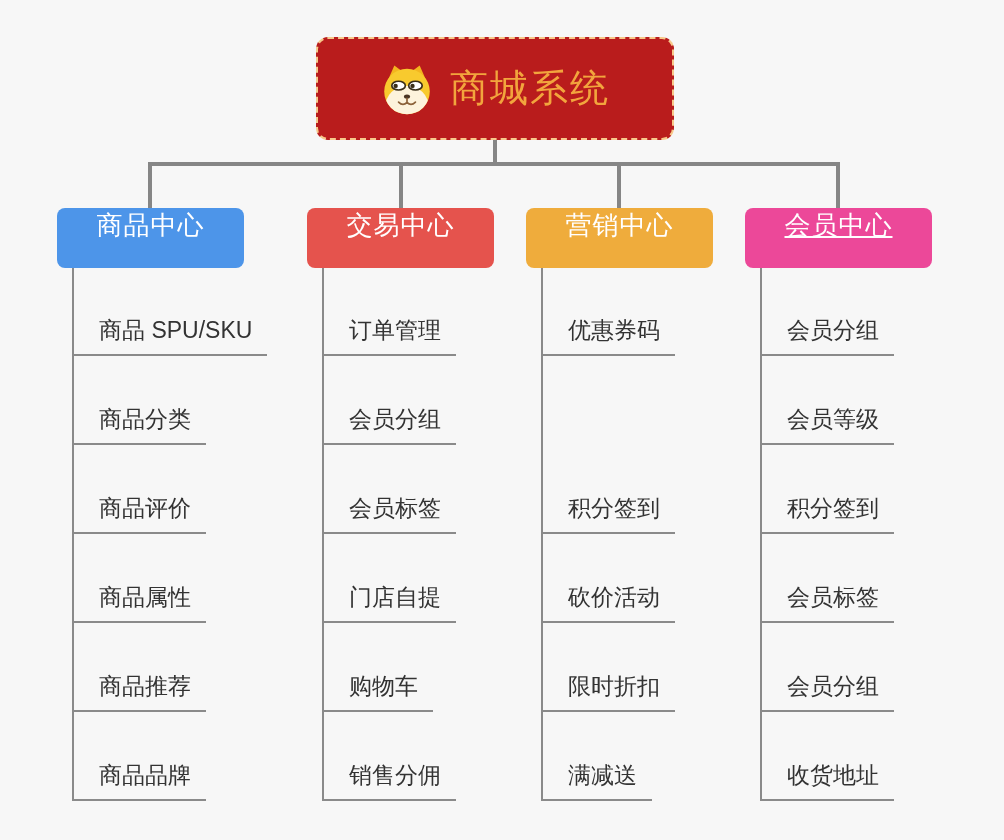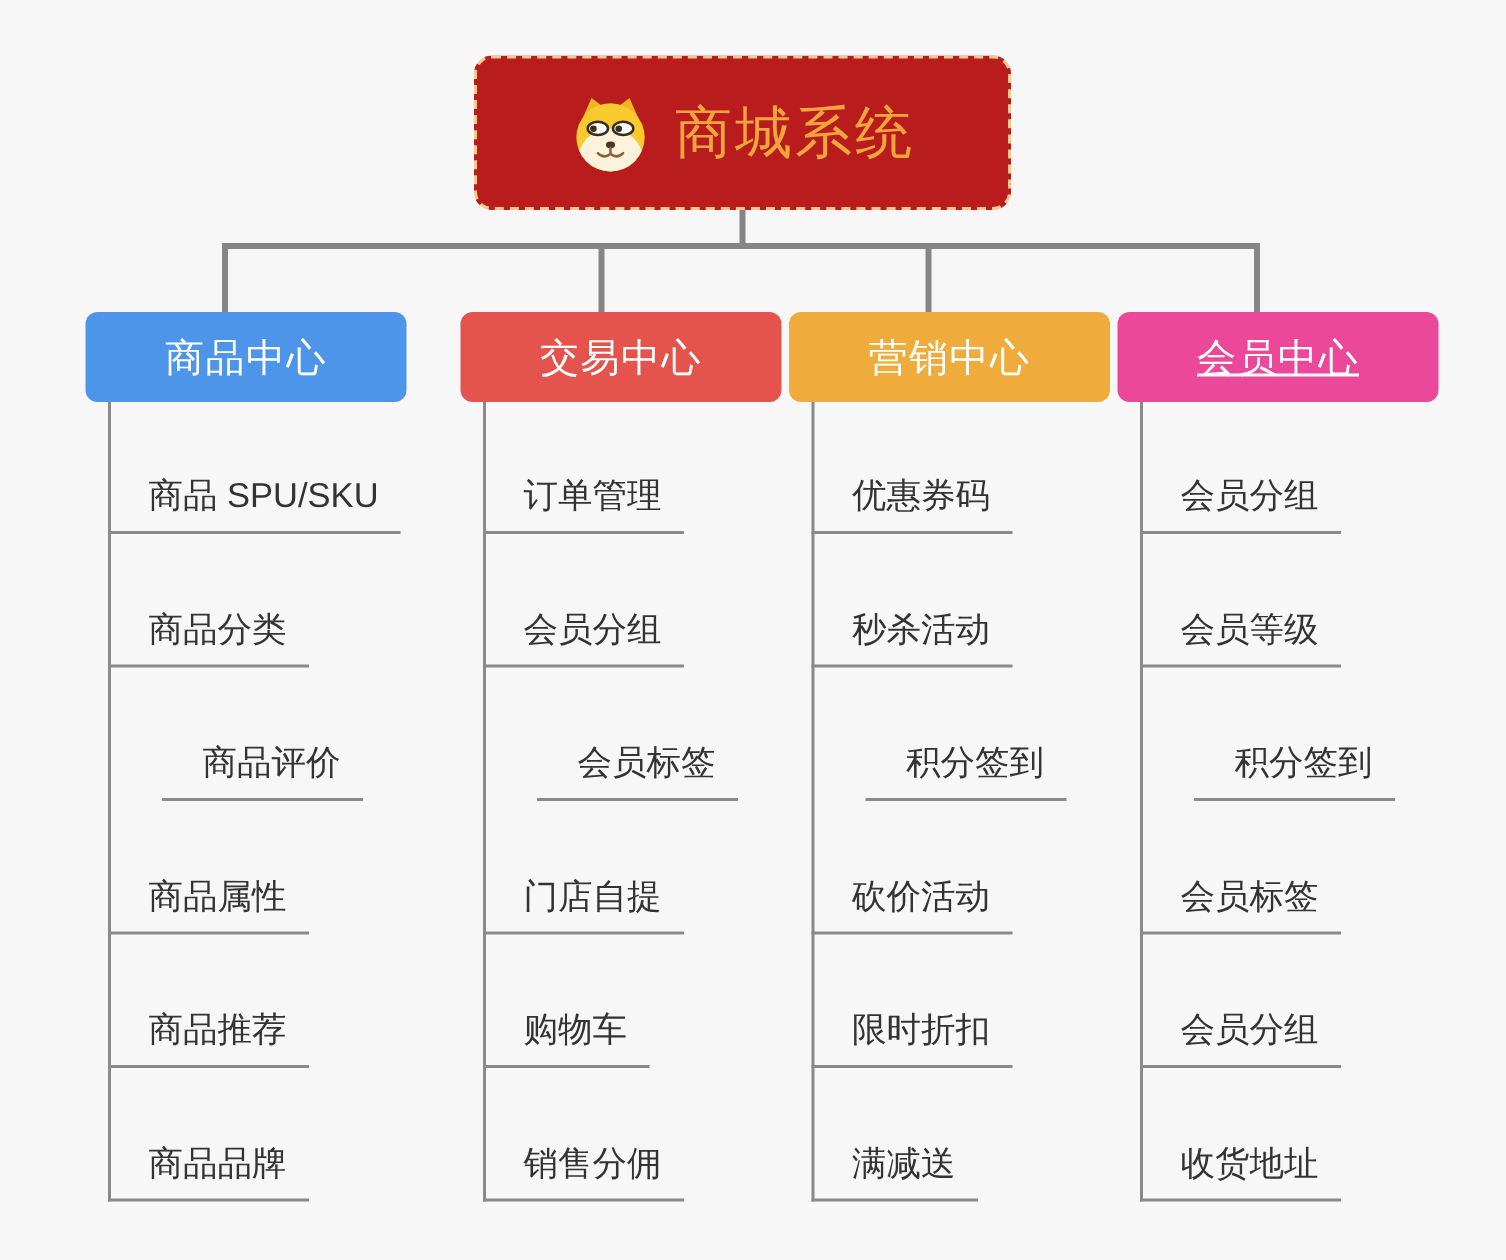--- a/index.html
+++ b/index.html
@@ -37,23 +37,23 @@
   
   .line{position:absolute;background:#868686;}
   .stub{left:493px;top:140px;width:4px;height:24px;}
   .bus{left:148px;top:162px;width:692px;height:4px;}
   .drop{top:162px;width:4px;height:46px;}
   .d1{left:148px;} .d2{left:399px;} .d3{left:617px;} .d4{left:836px;}
   
   .branch{
     position:absolute;
     top:208px;
-    width:214px;height:60px;
+    width:187px;height:60px;
     border-radius:8px;
-    display:flex;align-items:center;justify-content:center;
+    display:flex;align-items:flex-start;justify-content:center;
     color:#ffffff;
     font-size:26px;
     letter-spacing:1px;
   }
   .b1{left:57px;} .b2{left:307px;} .b3{left:526px;} .b4{left:745px;}
   
   .col{
     position:absolute;
     top:268px;
     width:288px;
@@ -70,21 +70,21 @@
     position:absolute;
     left:0;
     display:inline-block;
     white-space:nowrap;
     font-size:23px;
     line-height:28px;
     color:#333333;
     padding:0 15px 10px 27px;
     border-bottom:2px solid #8a8a8a;
   }
-  .r0{top:48px;} .r1{top:137px;} .r2{top:226px;margin-left:36px;}
+  .r0{top:48px;} .r1{top:137px;} .r2{top:226px;}
   .r3{top:315px;} .r4{top:404px;} .r5{top:493px;}
 </style>
 </head>
 <body>
 
 <div class="canvas">
 
   <div class="root">
     <svg class="doge" viewBox="0 0 64 64" aria-hidden="true">
       <path d="M10 20 L17 4 L29 13 Z" fill="#f3b51f"></path>
@@ -144,21 +144,20 @@
     <div class="leaf r1">会员分组</div>
     <div class="leaf r2">会员标签</div>
     <div class="leaf r3">门店自提</div>
     <div class="leaf r4">购物车</div>
     <div class="leaf r5">销售分佣</div>
   </div>
 
   <div class="col c3">
     <div class="trunk"></div>
     <div class="leaf r0">优惠券码</div>
-    <div class="leaf r1">秒杀活动</div>
     <div class="leaf r2">积分签到</div>
     <div class="leaf r3">砍价活动</div>
     <div class="leaf r4">限时折扣</div>
     <div class="leaf r5">满减送</div>
   </div>
 
   <div class="col c4">
     <div class="trunk"></div>
     <div class="leaf r0">会员分组</div>
     <div class="leaf r1">会员等级</div>

